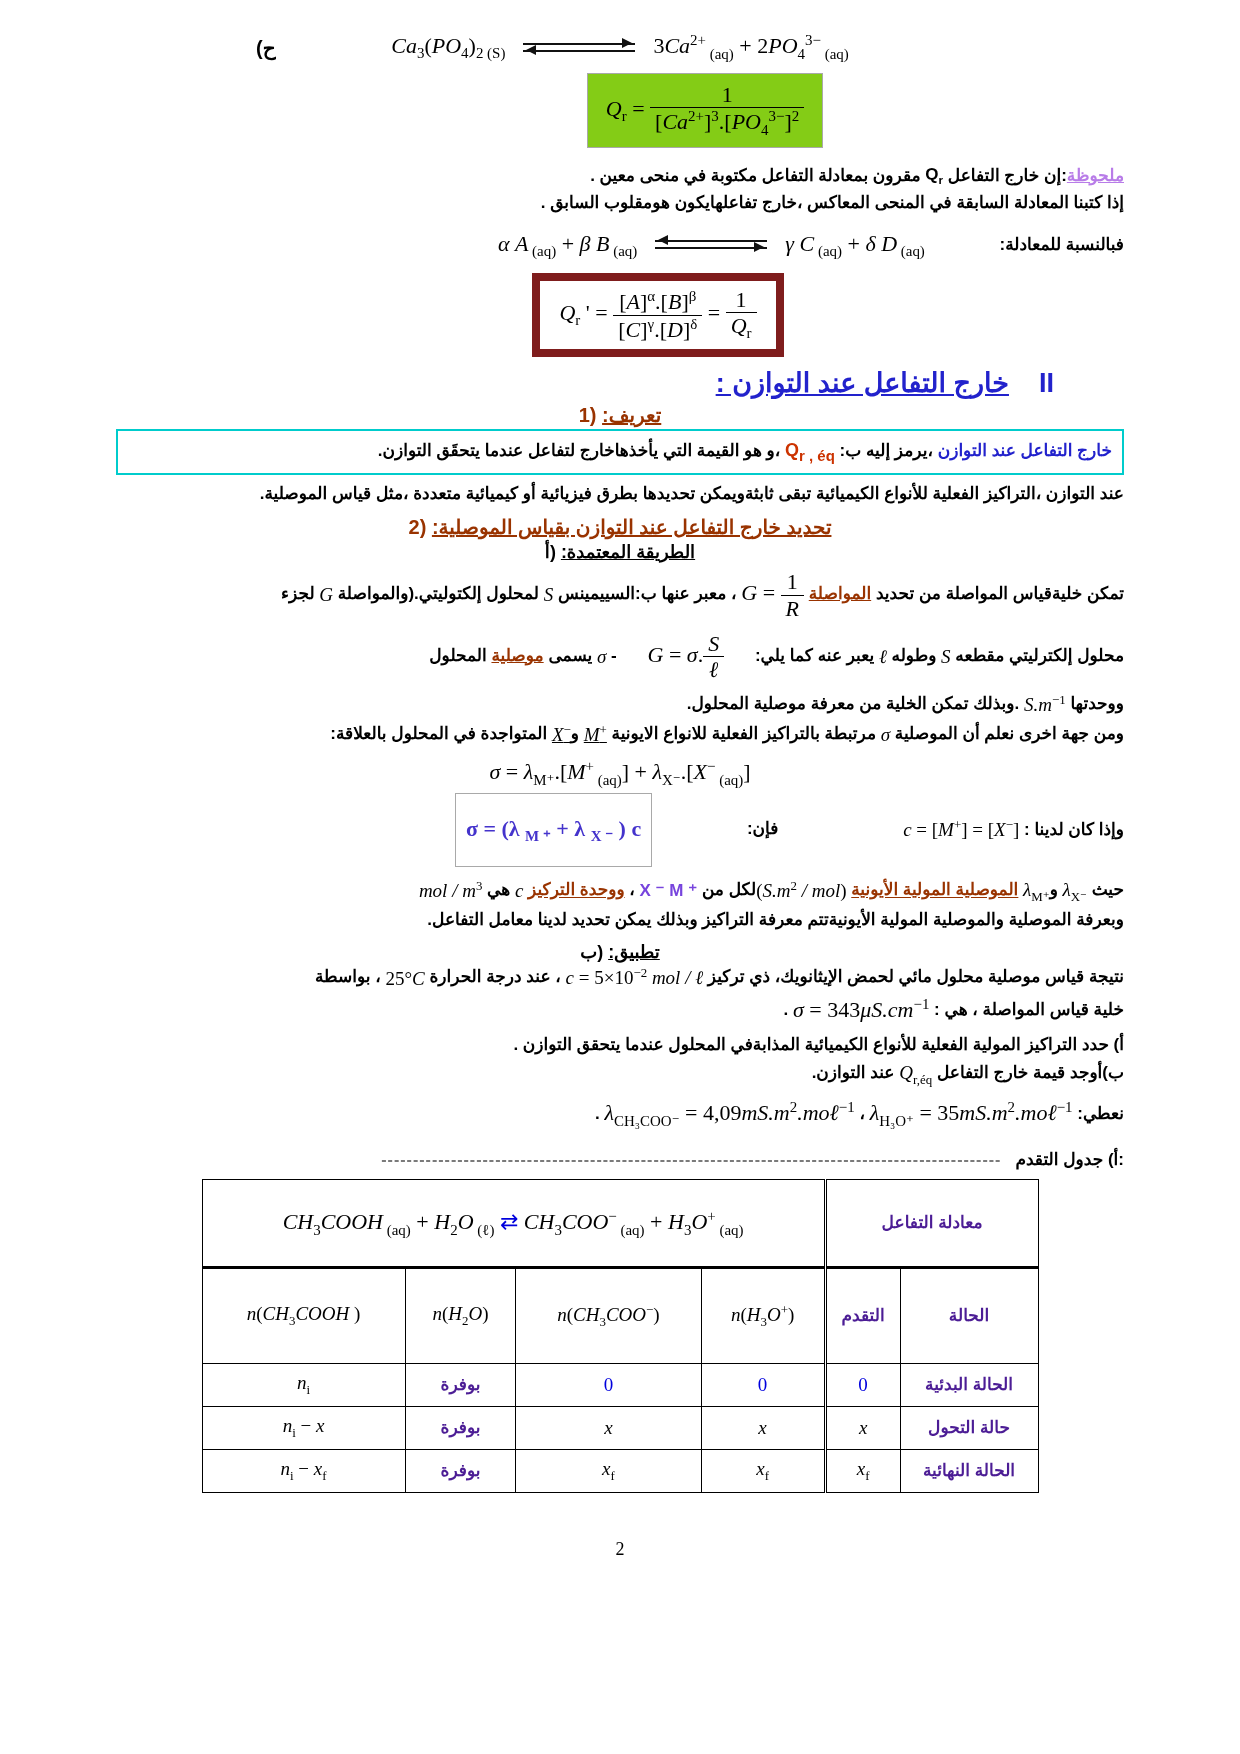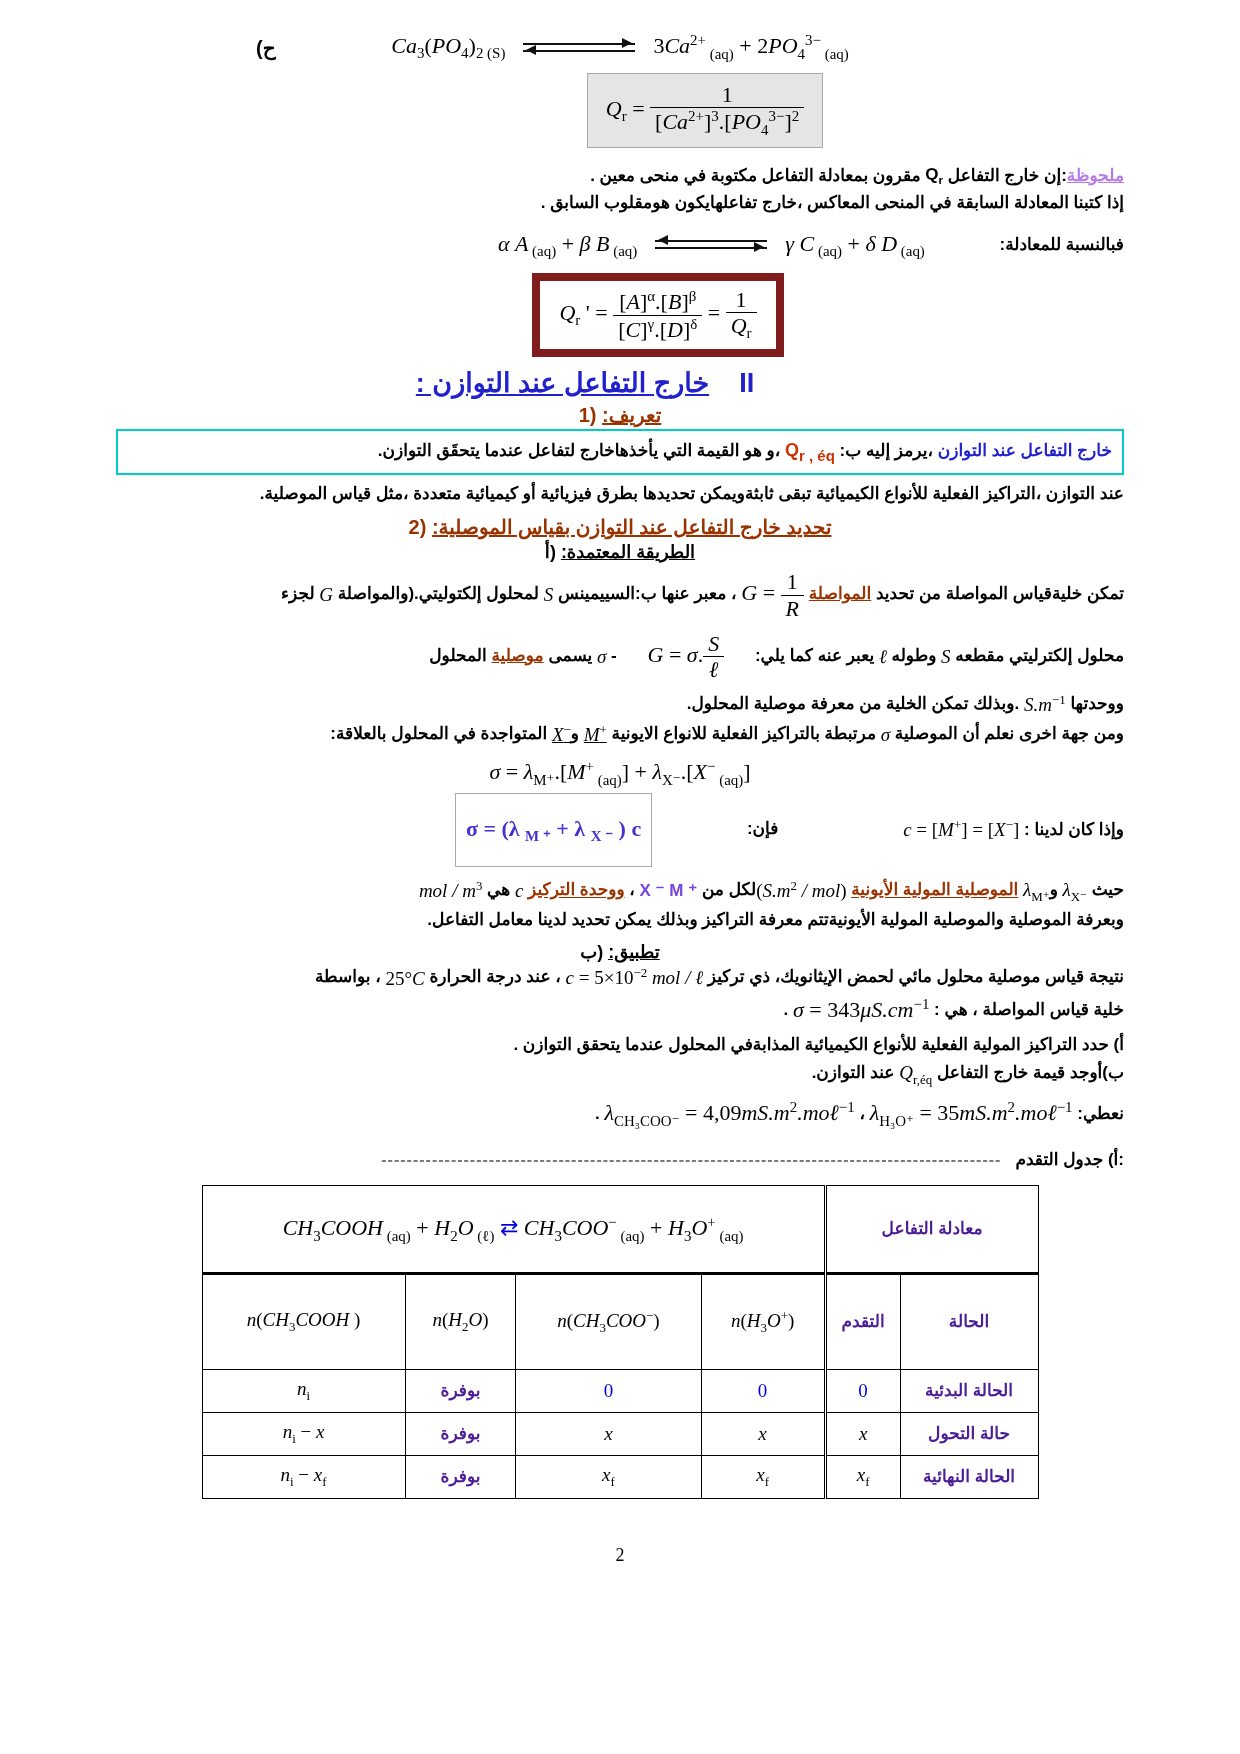--- a/index.html
+++ b/index.html
@@ -20,37 +20,37 @@
   .frac>.fd{display:block;padding:0 5px;}
   .big{font-size:22px;}
   .u{text-decoration:underline;}
   
   .c-blue{color:#2222cc;}
   .c-darkred{color:#993300;}
   .c-violet{color:#b87ce8;}
   .c-orange{color:#cc3300;}
   .c-ion{color:#7744dd;}
   
-  .formula-box{border:1px solid #a9a9a9;background:#e5e5e5;padding:8px 18px;display:table;}
+  .formula-box{border:1px solid #a9a9a9;background:#84cc16;padding:8px 18px;display:table;}
   .green-box{border:8px solid #7f1d1d;padding:6px 19px;display:table;}
   .cyan-box{border:2px solid #00cccc;padding:6px 10px;margin:2px 0 6px 0;}
   .blue-box{border:1px solid #a9a9a9;padding:18px 10px;display:inline-block;color:#4433cc;font-weight:bold;}
   
   .dbl-arrow{display:inline-flex;flex-direction:column;gap:5px;margin:0 18px;vertical-align:middle;}
   .ar-line{width:112px;height:0;border-top:2.4px solid #111;position:relative;}
   .ar-line.head-r::after{content:"";position:absolute;right:-2px;top:-7px;border:5px solid transparent;border-left:10px solid #111;}
   .ar-line.head-l::before{content:"";position:absolute;left:-2px;top:-7px;border:5px solid transparent;border-right:10px solid #111;}
   .center{text-align:center;}
   .right{text-align:right;}
   
-  .h-sec2{font-size:27px;font-weight:bold;color:#2222cc;text-align:center;margin:10px 70px 4px 0;}
+  .h-sec2{font-size:27px;font-weight:bold;color:#2222cc;text-align:right;margin:10px 70px 4px 0;}
   .h-sub{font-size:20px;font-weight:bold;text-align:center;}
   .ltrwrap{direction:ltr;unicode-bidi:isolate;display:inline-block;}
   
-  table.progress{border-collapse:collapse;width:837px;margin:12px auto 0 auto;direction:ltr;}
+  table.progress{border-collapse:collapse;width:837px;margin:6px auto 0 auto;direction:ltr;}
   table.progress td{border:1.6px solid #000;padding:4px 6px;text-align:center;vertical-align:middle;}
   table.progress .eq-row td{height:78px;}
   table.progress .hdr-row td{height:86px;border-top:3px solid #000;}
   table.progress .grp{border-left:3px double #000;}
   table.progress .data-row td{height:34px;}
   .tbl-blue{color:#4c1d95;font-weight:bold;}
   .dash-sep{color:#7a7a7a;font-weight:bold;letter-spacing:1px;overflow:hidden;white-space:nowrap;direction:ltr;}
   .sep-row{display:flex;align-items:center;gap:14px;margin:14px 0 6px 0;}
   .pagenum{text-align:center;font-size:18px;margin-top:46px;font-family:"Liberation Serif",serif;}
   .eq1-row{position:relative;text-align:center;margin-top:6px;}

